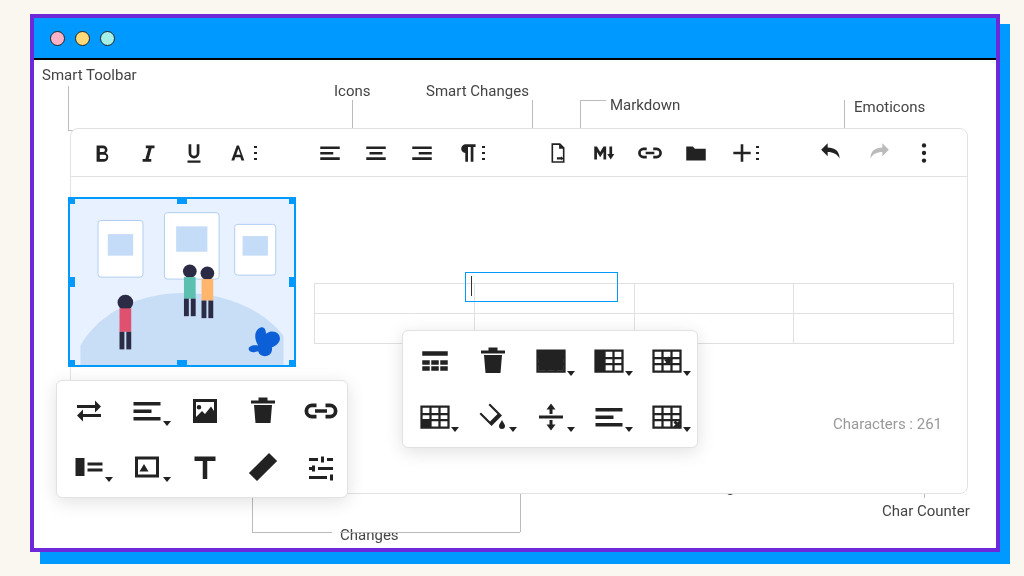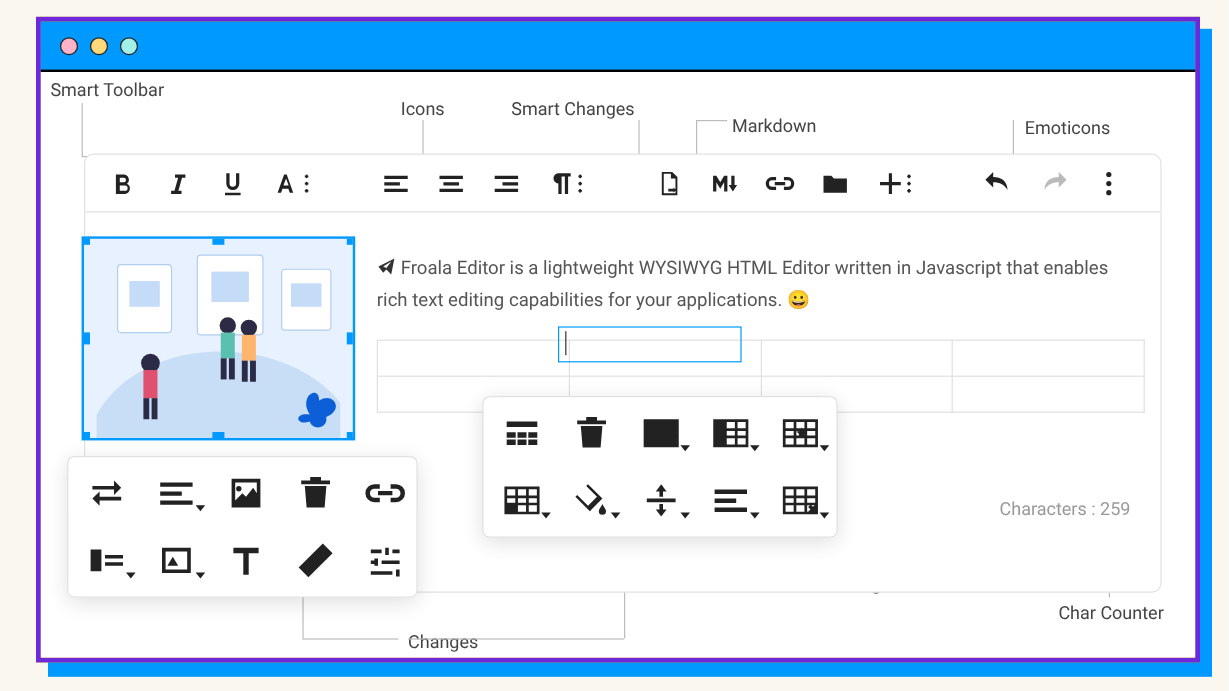--- a/index.html
+++ b/index.html
@@ -288,26 +288,20 @@
       <div class="handle tl"></div>
       <div class="handle tm"></div>
       <div class="handle tr"></div>
       <div class="handle ml"></div>
       <div class="handle mr"></div>
       <div class="handle bl"></div>
       <div class="handle bm"></div>
       <div class="handle br"></div>
     </div>
 
-    <div class="editor-text">
-      <svg style="width:16px;height:16px;display:inline-block;vertical-align:-2px;" viewBox="0 0 24 24">
-          <path fill="#333" d="M2 12L22 2 18 22l-6-6-4 4zM12 14l6-8-10 6z"></path>
-        </svg>
-      <span>Froala Editor is a lightweight WYSIWYG HTML Editor written in Javascript that enables rich text editing capabilities for your applications. 😀</span>
-    </div>
 
     <div class="table-box">
       <table class="demo">
         <tbody>
             <tr>
               <td></td>
               <td></td>
               <td></td>
               <td></td>
             </tr>
@@ -430,16 +424,16 @@
           </svg>
         </div>
       <div class="pop-btn rel dd">
           <svg viewBox="0 0 24 24">
             <path d="M3 5h18v14H3zM3 10h18M3 14h18M9 5v14M15 5v14" stroke="currentColor" fill="none" stroke-width="1.5"></path>
             <path fill="currentColor" d="M17 15l4 4m0-4l-4 4" stroke="currentColor" stroke-width="2"></path>
           </svg>
         </div>
     </div>
 
-    <div class="char-counter">Characters : 259</div>
+    <div class="char-counter">Characters : 261</div>
 
   </div>
 </div>
 
 </body></html>

